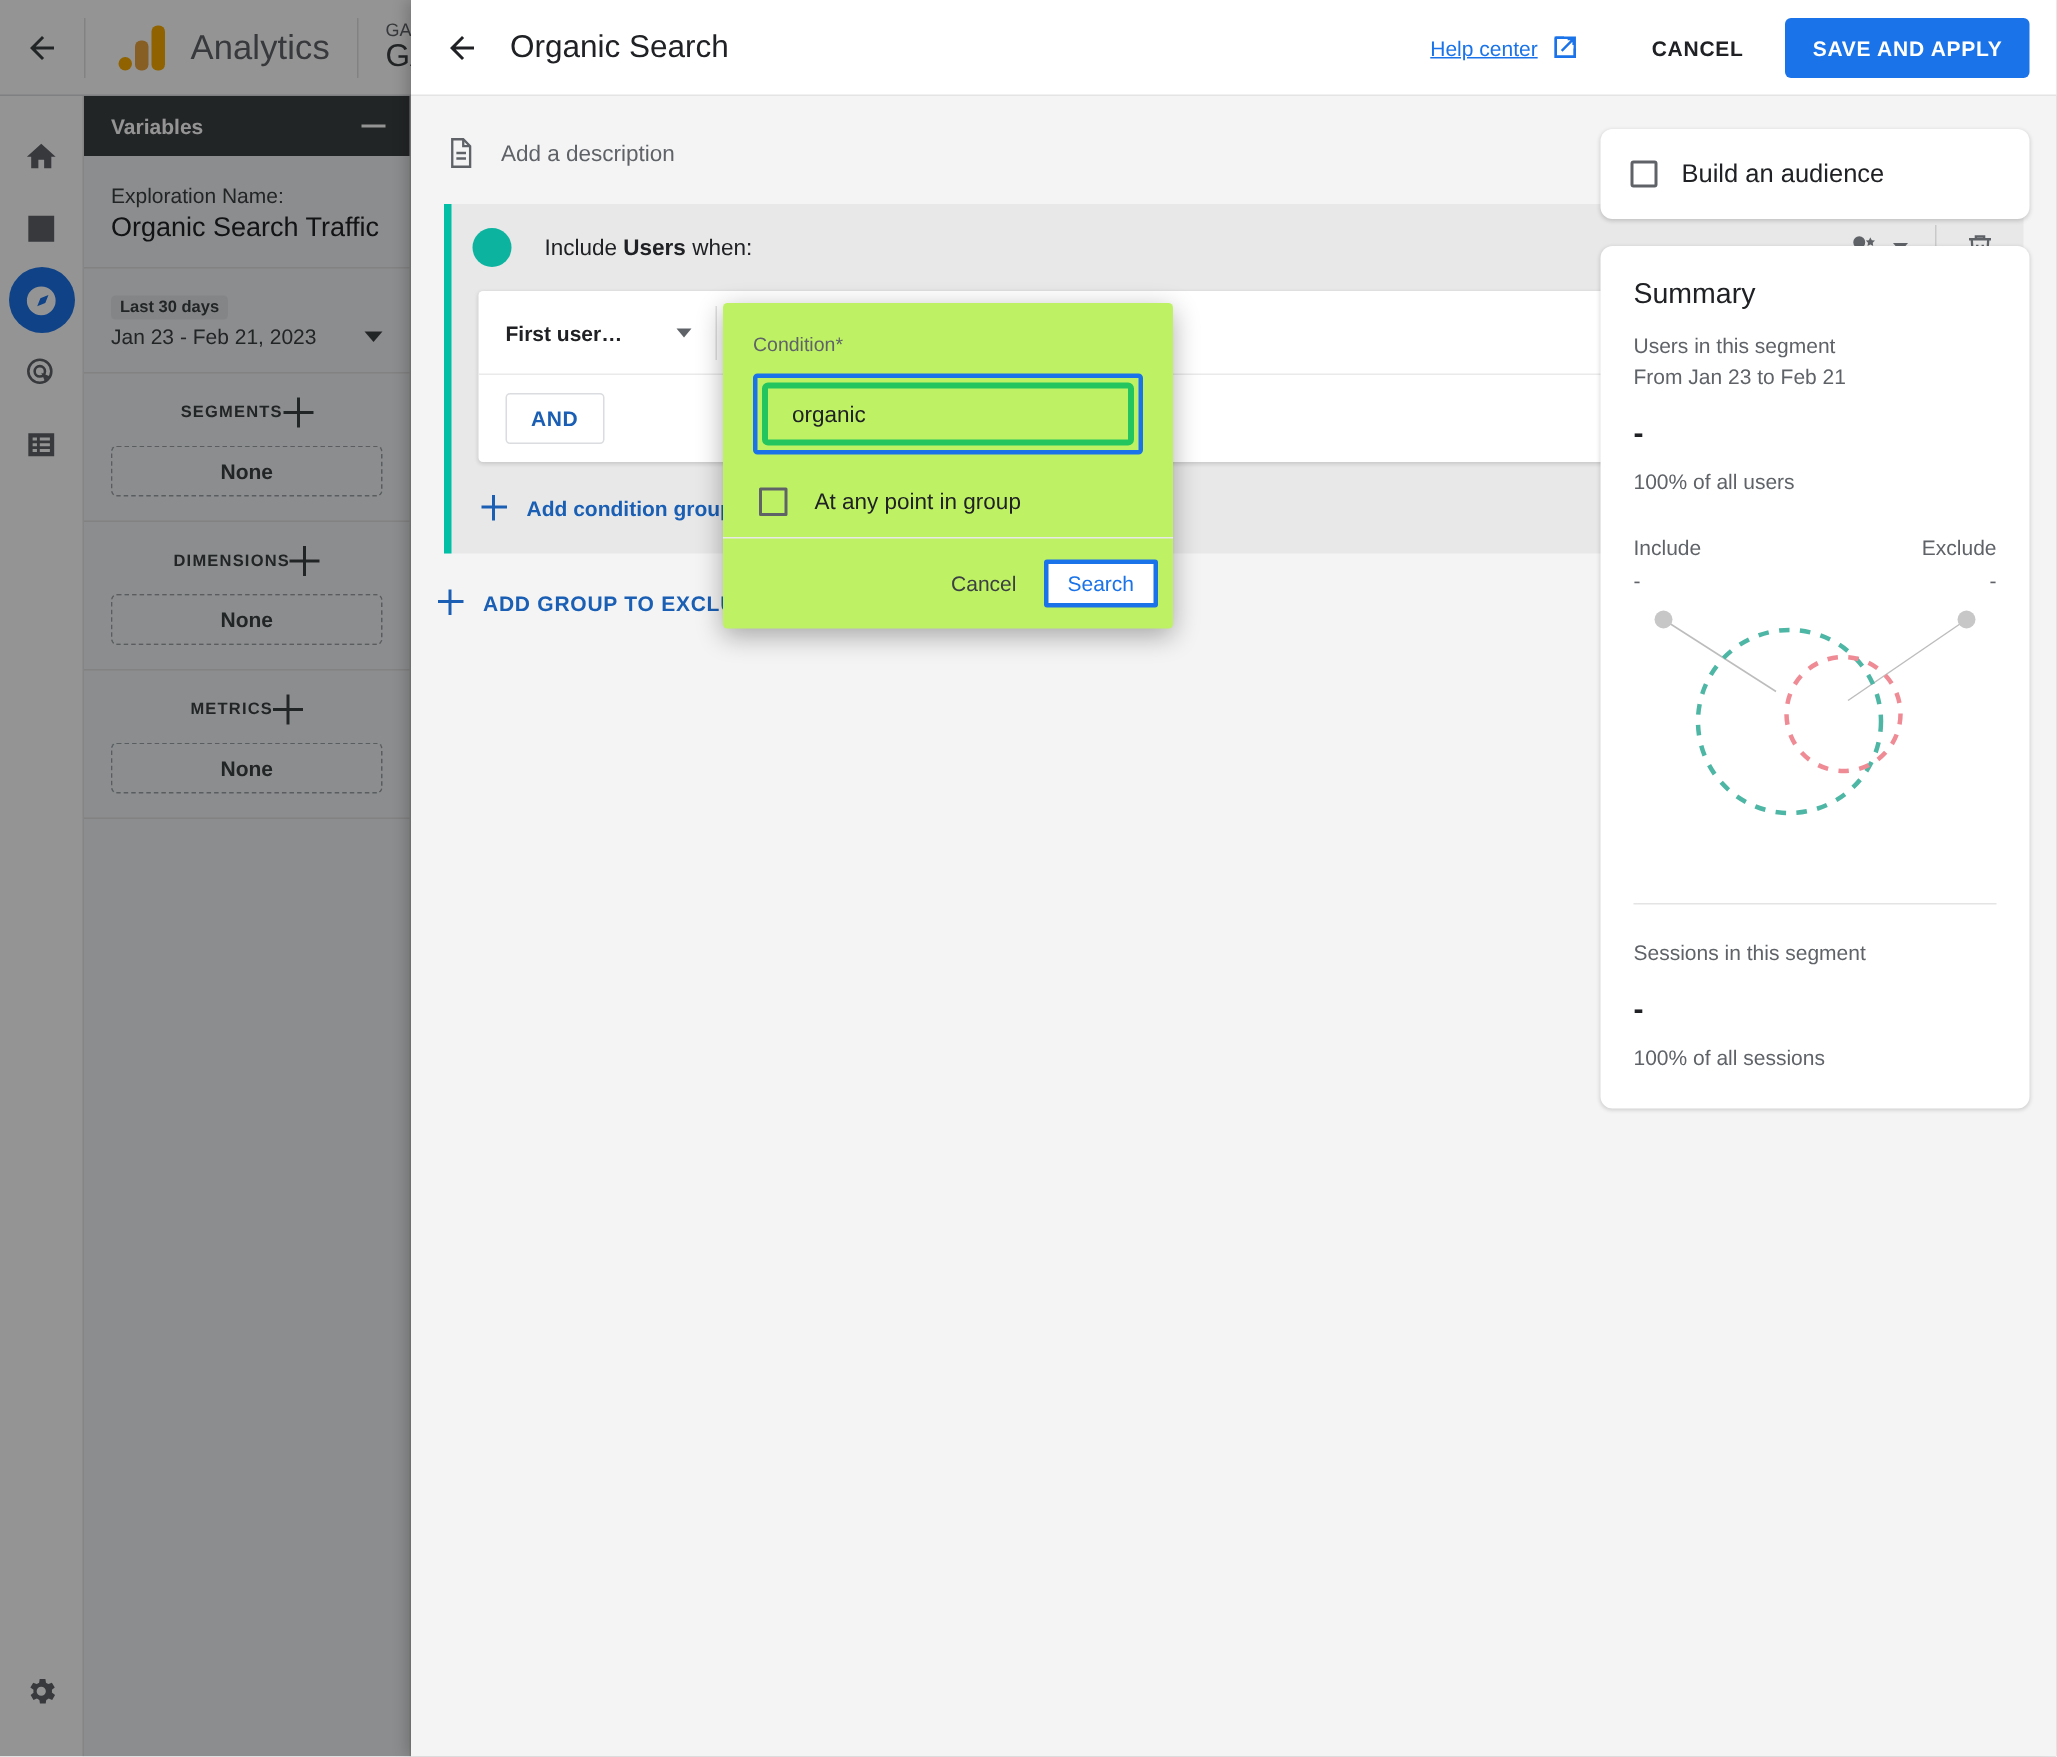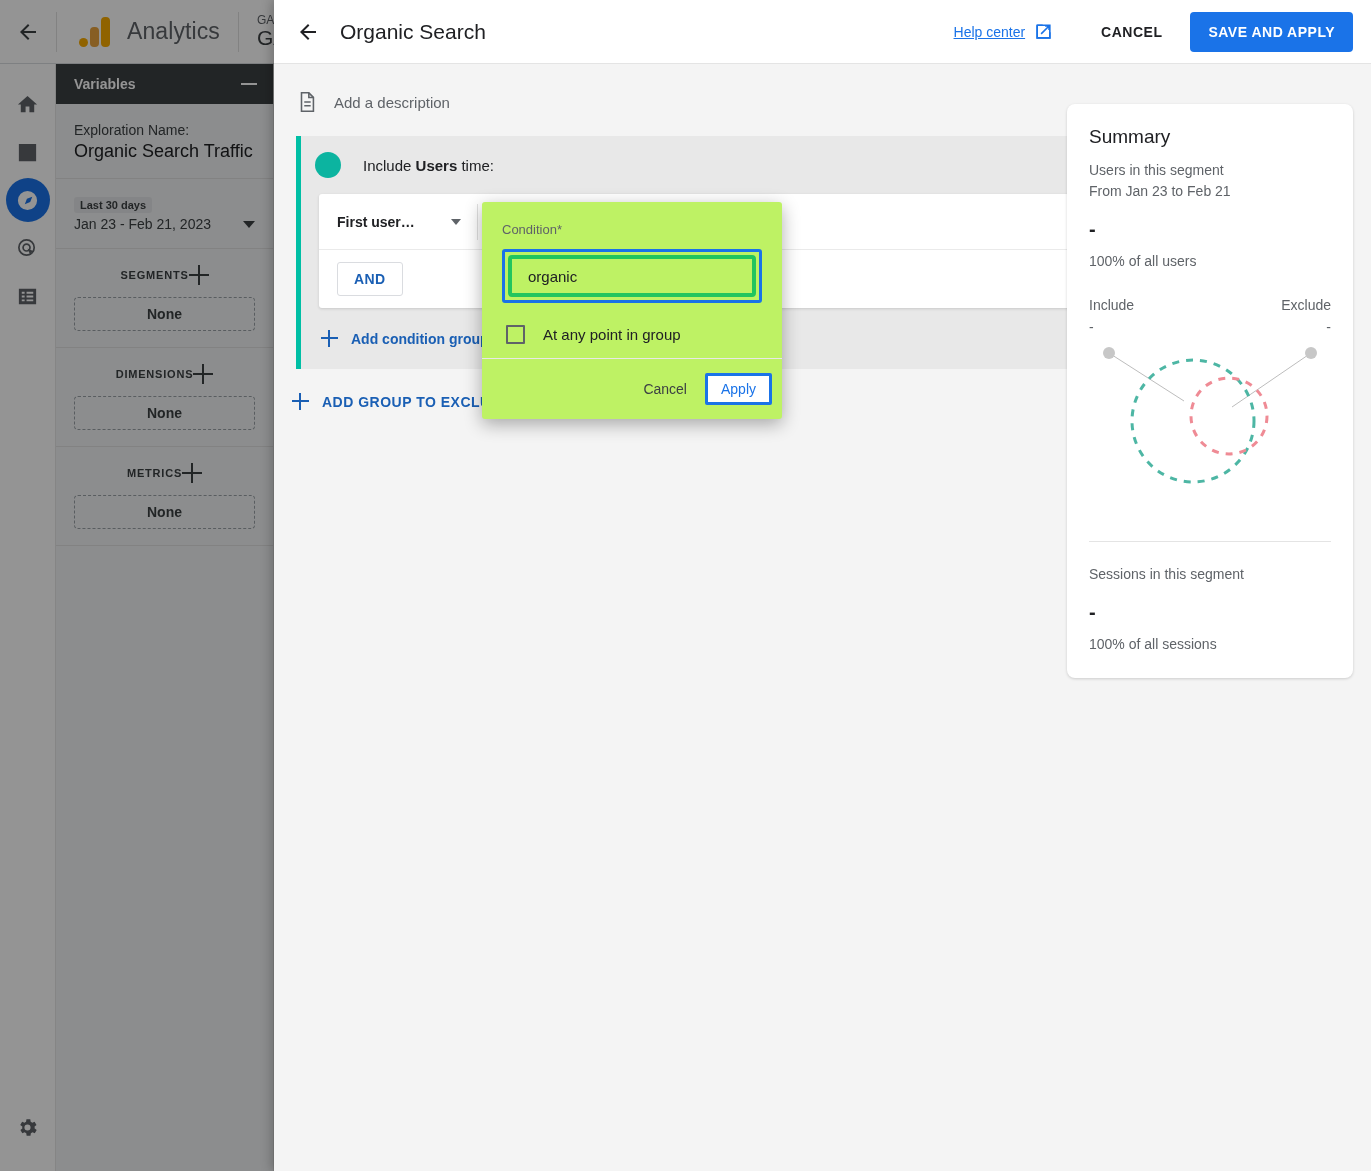--- a/index.html
+++ b/index.html
@@ -385,21 +385,21 @@
       </span>
       <span class="desc-text">Add a description</span>
     </div>
 
     <div class="group-card">
       <div class="group-head">
         <span class="dot"></span>
         <span class="include-text">
           <span>Include</span>
           <b>Users</b>
-          <span>time:</span>
+          <span>when:</span>
         </span>
         <span class="gh-spacer"></span>
         <span class="people-sel">
           <svg viewBox="0 0 24 24" fill="currentColor">
             <path d="M9 12a4 4 0 1 0 0-8 4 4 0 0 0 0 8zm0 2c-3.3 0-7 1.7-7 4v2h14v-2c0-2.3-3.7-4-7-4zm7.5-9.2 1.1 2.1 2.4.4-1.7 1.7.4 2.4-2.2-1.1-2.2 1.1.4-2.4-1.7-1.7 2.4-.4 1.1-2.1z" opacity="0"></path>
             <path d="M9.5 12.5a4 4 0 1 0 0-8 4 4 0 0 0 0 8zm0 2c-3.3 0-7.5 1.7-7.5 4.2V21h15v-2.3c0-2.5-4.2-4.2-7.5-4.2zM16.8 5.2l1.1 1.9 2.1.3-1.5 1.5.3 2.1-1.9-1-1.9 1 .3-2.1L13.8 7.4l2.1-.3 1-1.9z"></path>
           </svg>
           <span class="tri-down"></span>
         </span>
         <span class="gh-div"></span>
@@ -432,20 +432,24 @@
       </div>
     </div>
 
     <div class="add-excl">
       <span class="icon-plus-blue"></span>
       <span>ADD GROUP TO EXCLUDE</span>
     </div>
 
     <div class="sum-col">
 
+      <div class="card audience-card">
+        <span class="cbox"></span>
+        <span class="audience-label">Build an audience</span>
+      </div>
 
       <div class="card summary-card">
         <div class="sum-title">Summary</div>
         <div class="sum-sub">Users in this segment</div>
         <div class="sum-sub">From Jan 23 to Feb 21</div>
         <div class="sum-big">-</div>
         <div class="sum-pct">100% of all users</div>
 
         <div class="incl-excl">
           <span>Include</span>
@@ -479,17 +483,17 @@
       <div class="focus-wrap">
         <div class="text-box" placeholder="">organic</div>
       </div>
       <div class="any-point">
         <span class="cbox2"></span>
         <span>At any point in group</span>
       </div>
     </div>
     <div class="popup-foot">
       <button class="popup-cancel">Cancel</button>
-      <button class="popup-apply">Apply</button>
+      <button class="popup-apply">Search</button>
     </div>
   </div>
 
 </div>
 
 </body></html>

